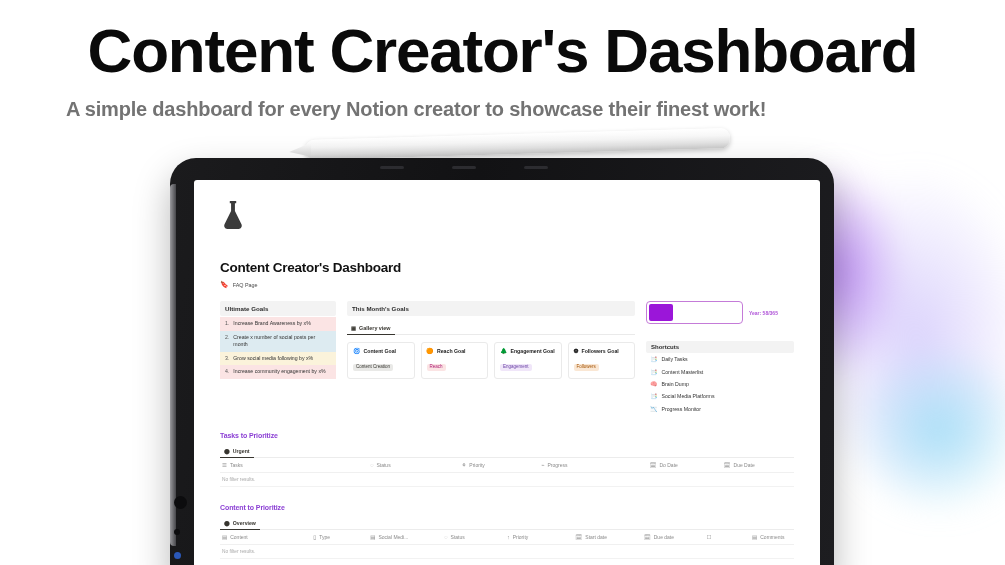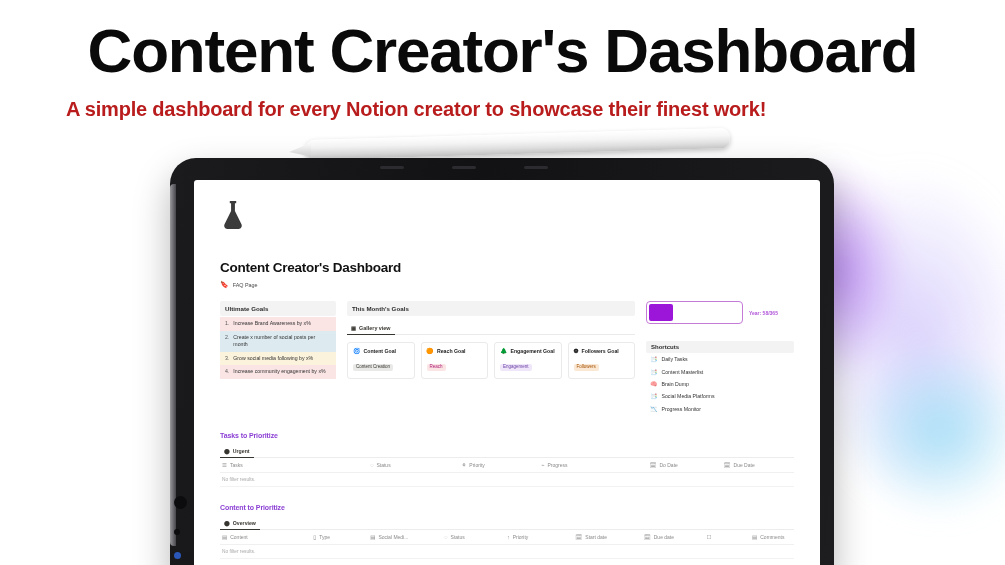--- a/index.html
+++ b/index.html
@@ -24,21 +24,21 @@
 
   
   .headline {
     position:absolute; top:18px; left:0; width:1005px; text-align:center;
     font-size:62px; font-weight:800; letter-spacing:-1.2px; color:#0a0a0a;
     line-height:1.05;
     font-stretch: condensed;
   }
   .subhead {
     position:absolute; top:98px; left:0; width:832px; text-align:center;
-    font-size:20px; font-weight:700; color:#b91c1c; letter-spacing:-.2px;
+    font-size:20px; font-weight:700; color:#737373; letter-spacing:-.2px;
   }
 
   
   .stylus {
     position:absolute; left:305px; top:134px; width:425px; height:20px;
     background: linear-gradient(180deg,#ffffff 0%,#f6f6f6 38%,#e2e2e2 72%,#c9c9c9 100%);
     border-radius: 10px 9px 9px 10px;
     transform: rotate(-1.6deg);
     box-shadow: 0 2px 5px rgba(0,0,0,.22);
   }

